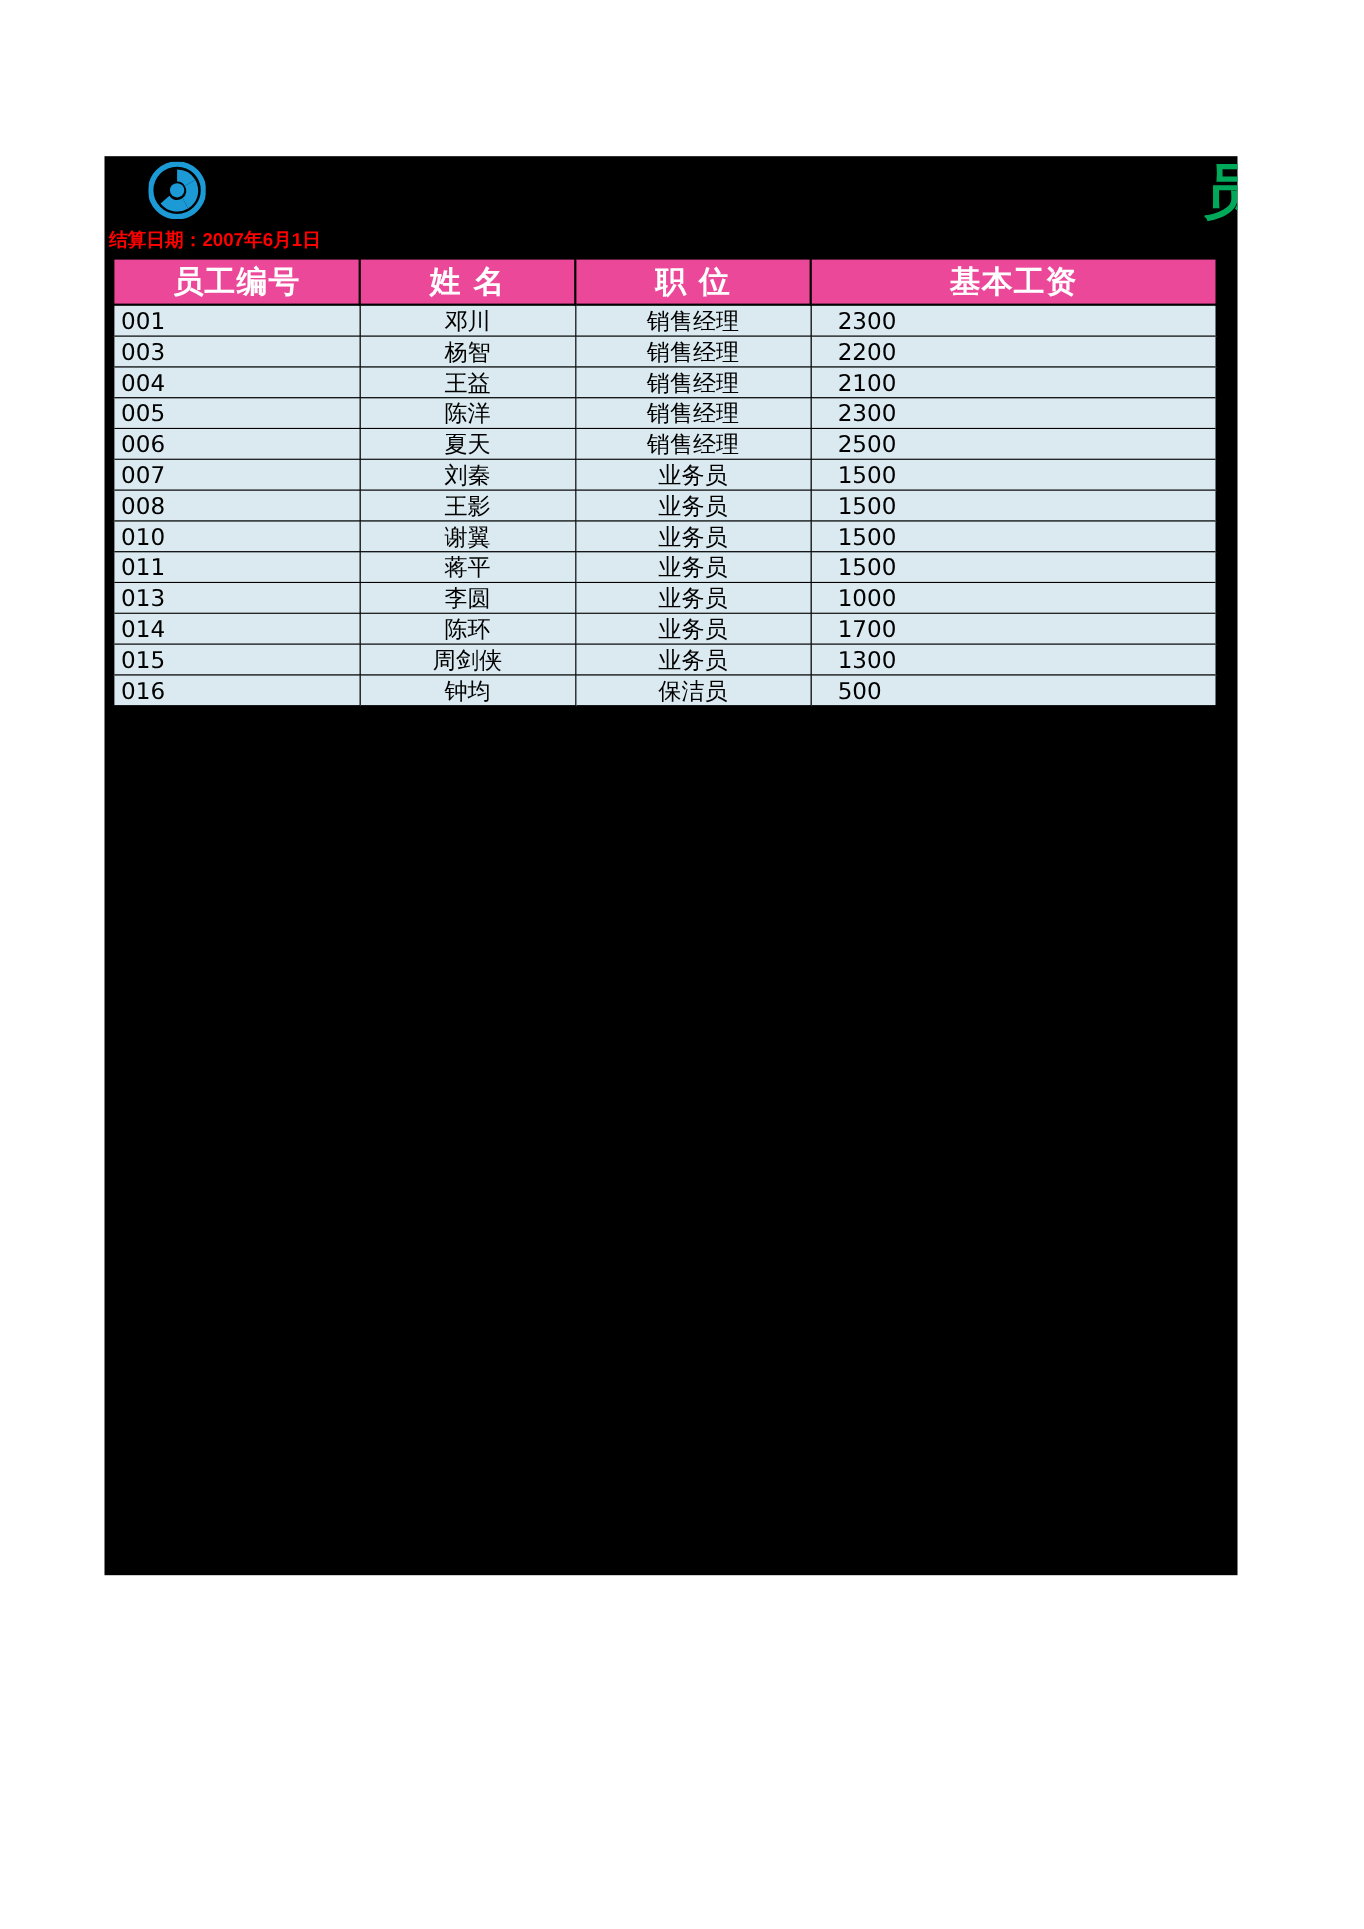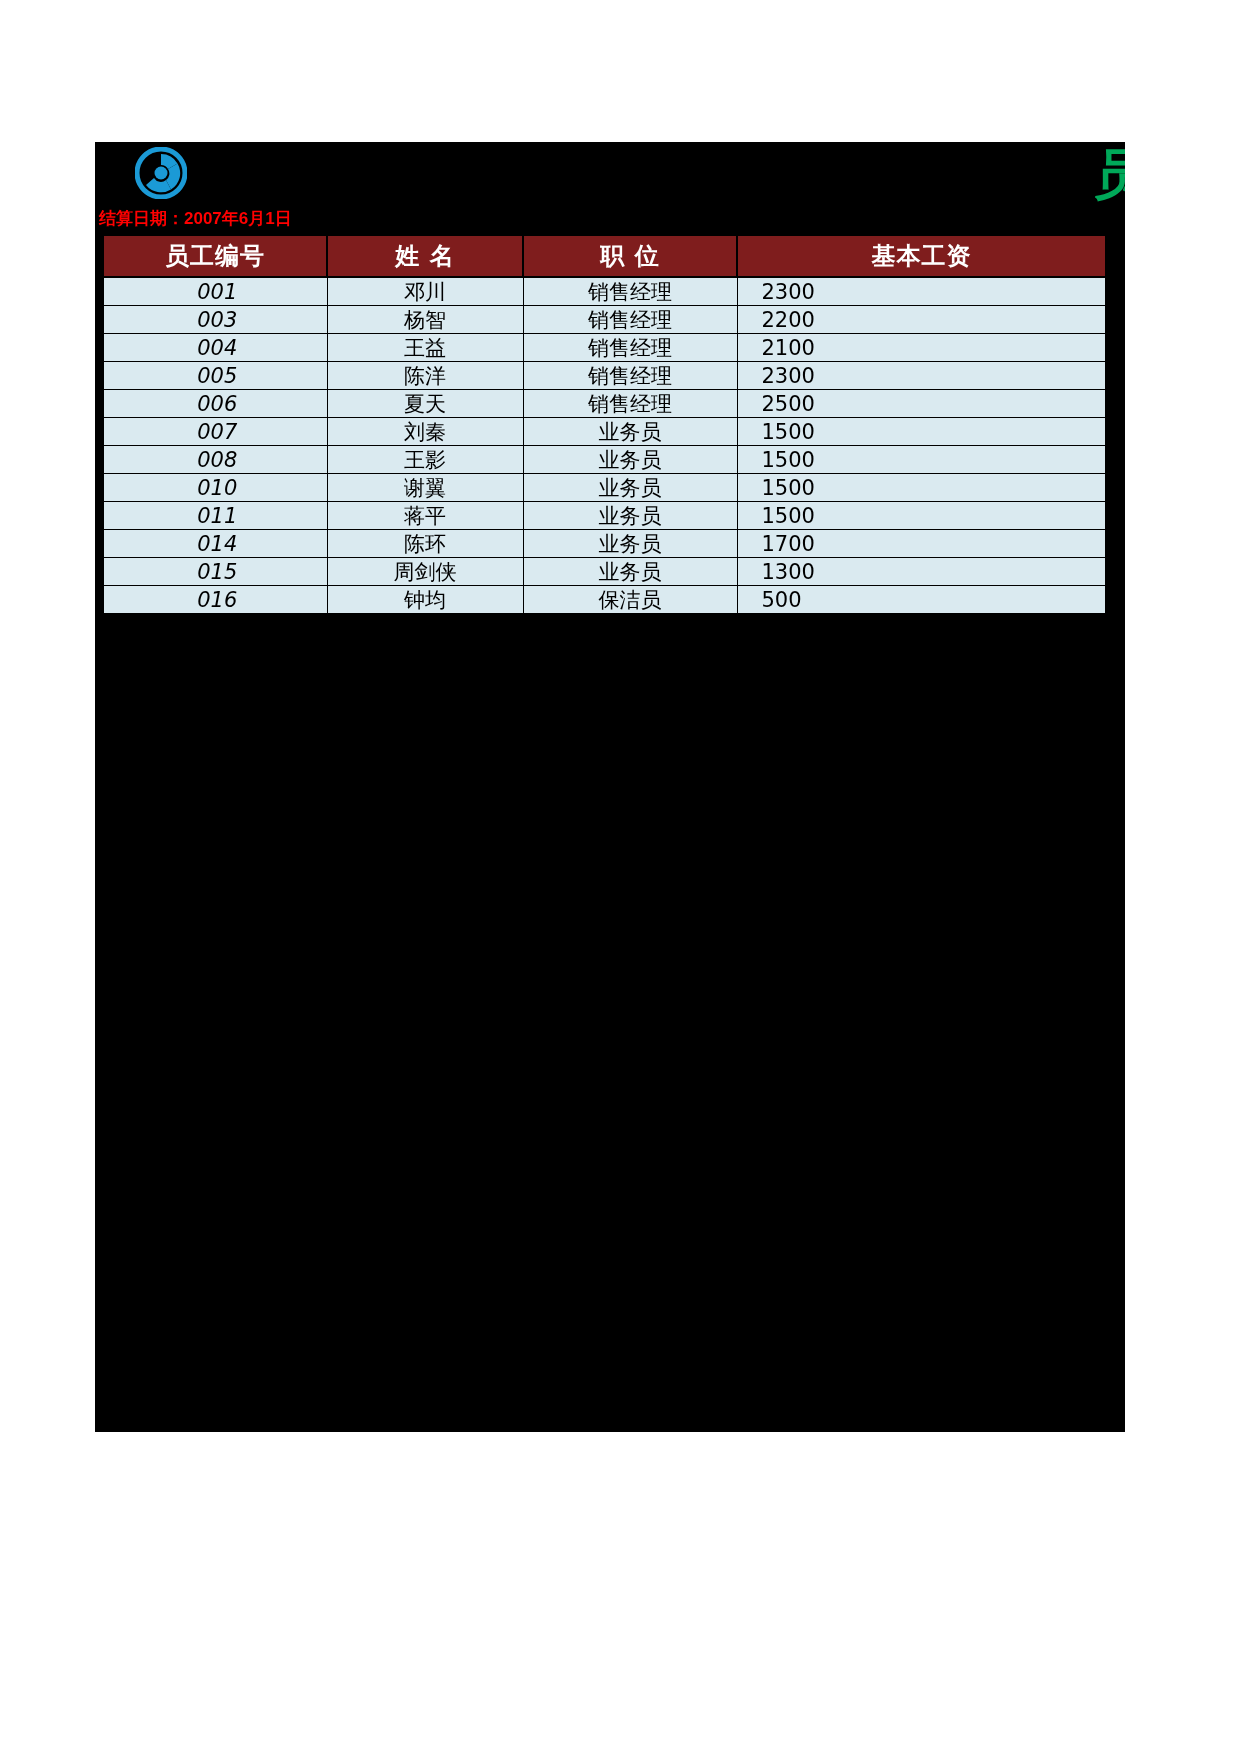--- a/index.html
+++ b/index.html
@@ -89,42 +89,42 @@
     border-collapse: collapse;
     table-layout: fixed;
     font-family: "DejaVu Sans", sans-serif;
   }
   #salary-table col.c-id    { width: 224px; }
   #salary-table col.c-name  { width: 196px; }
   #salary-table col.c-pos   { width: 214px; }
   #salary-table col.c-pay   { width: 369px; }
 
   #salary-table th {
-    background: #7f1d1d;
+    background: #ec4899;
     color: #ffffff;
-    font-size: 24px;
+    font-size: 28px;
     font-weight: 700;
     height: 40px;
     text-align: center;
     border: 2px solid #000000;
     padding: 0 6px;
     letter-spacing: 1px;
     white-space: nowrap;
   }
   #salary-table td {
     background: #daeaf0;
     color: #000000;
     font-size: 21px;
     height: 27px;
     border: 1px solid #000000;
     padding: 0 6px;
     white-space: nowrap;
     line-height: 26px;
   }
-  #salary-table td.cell-id   { text-align: center;  padding-right: 2px; font-style: italic; }
+  #salary-table td.cell-id   { text-align: left;  padding-right: 2px; }
   #salary-table td.cell-name { text-align: center; }
   #salary-table td.cell-pos  { text-align: center; }
   #salary-table td.cell-pay  { text-align: left;   padding-left: 24px; }
 
   #salary-table tbody tr:first-child td { border-top: 2px solid #000; }
   #salary-table tbody tr:last-child  td { border-bottom: 2px solid #000; }
   #salary-table td.cell-id   { border-left: 2px solid #000; }
   #salary-table td.cell-pay  { border-right: 2px solid #000; }
 </style>
 </head>
@@ -214,20 +214,26 @@
             <td class="cell-pos">业务员</td>
             <td class="cell-pay">1500</td>
           </tr>
           <tr>
             <td class="cell-id">011</td>
             <td class="cell-name">蒋平</td>
             <td class="cell-pos">业务员</td>
             <td class="cell-pay">1500</td>
           </tr>
           <tr>
+            <td class="cell-id">013</td>
+            <td class="cell-name">李圆</td>
+            <td class="cell-pos">业务员</td>
+            <td class="cell-pay">1000</td>
+          </tr>
+          <tr>
             <td class="cell-id">014</td>
             <td class="cell-name">陈环</td>
             <td class="cell-pos">业务员</td>
             <td class="cell-pay">1700</td>
           </tr>
           <tr>
             <td class="cell-id">015</td>
             <td class="cell-name">周剑侠</td>
             <td class="cell-pos">业务员</td>
             <td class="cell-pay">1300</td>

